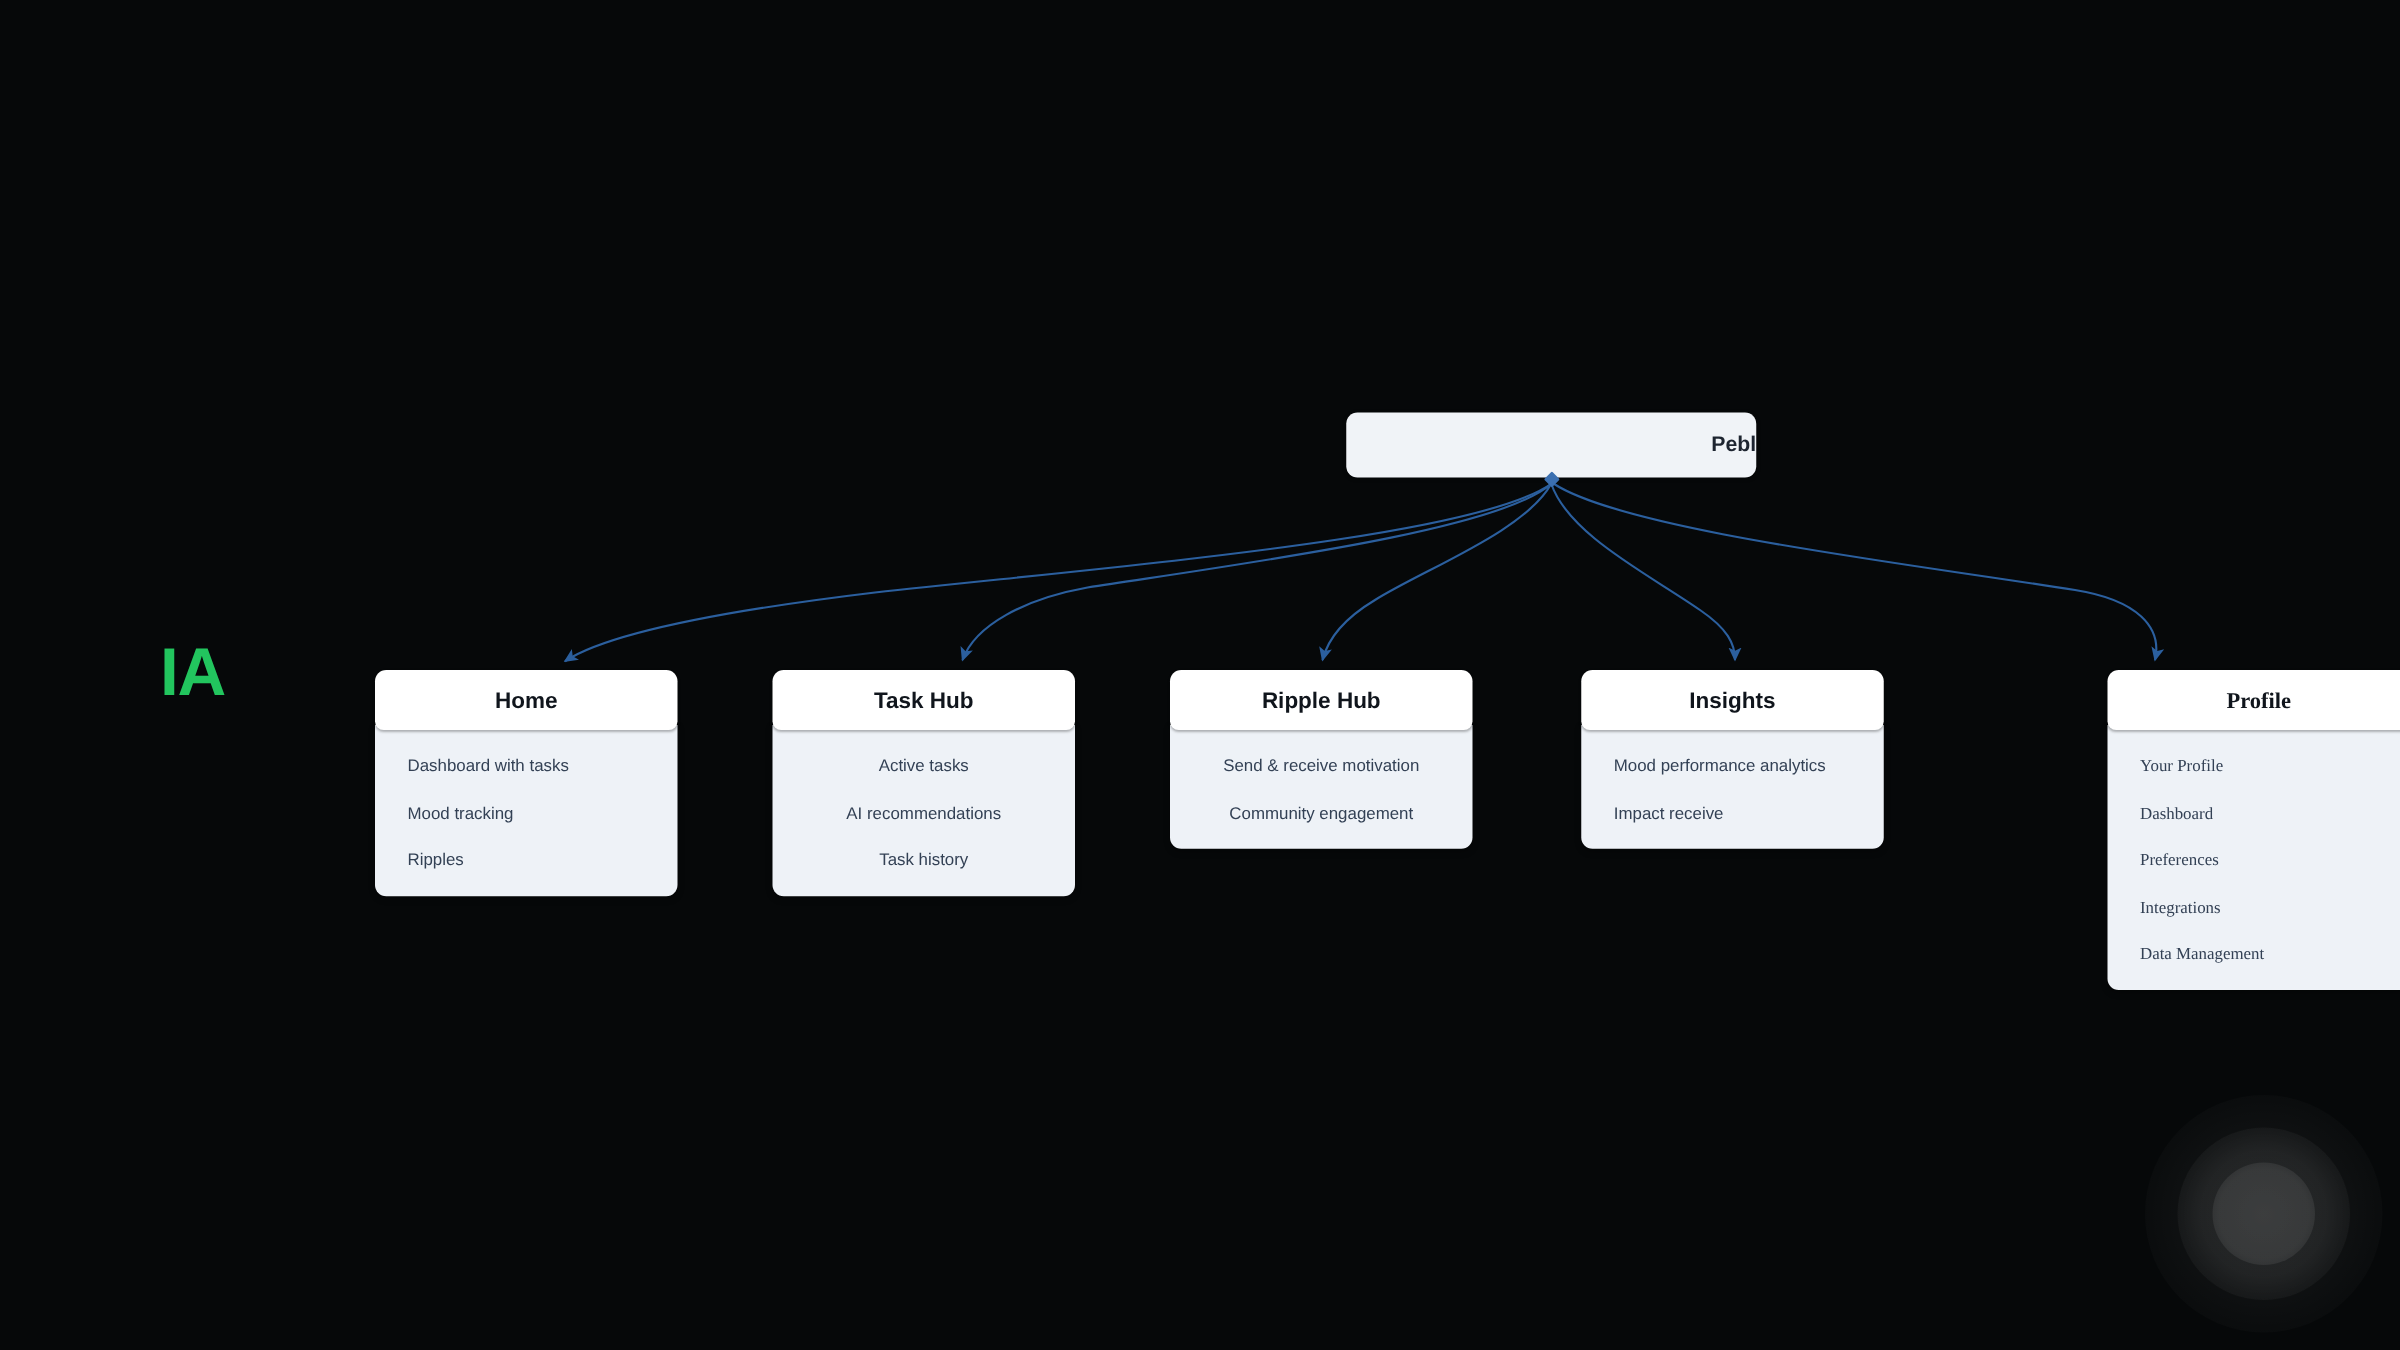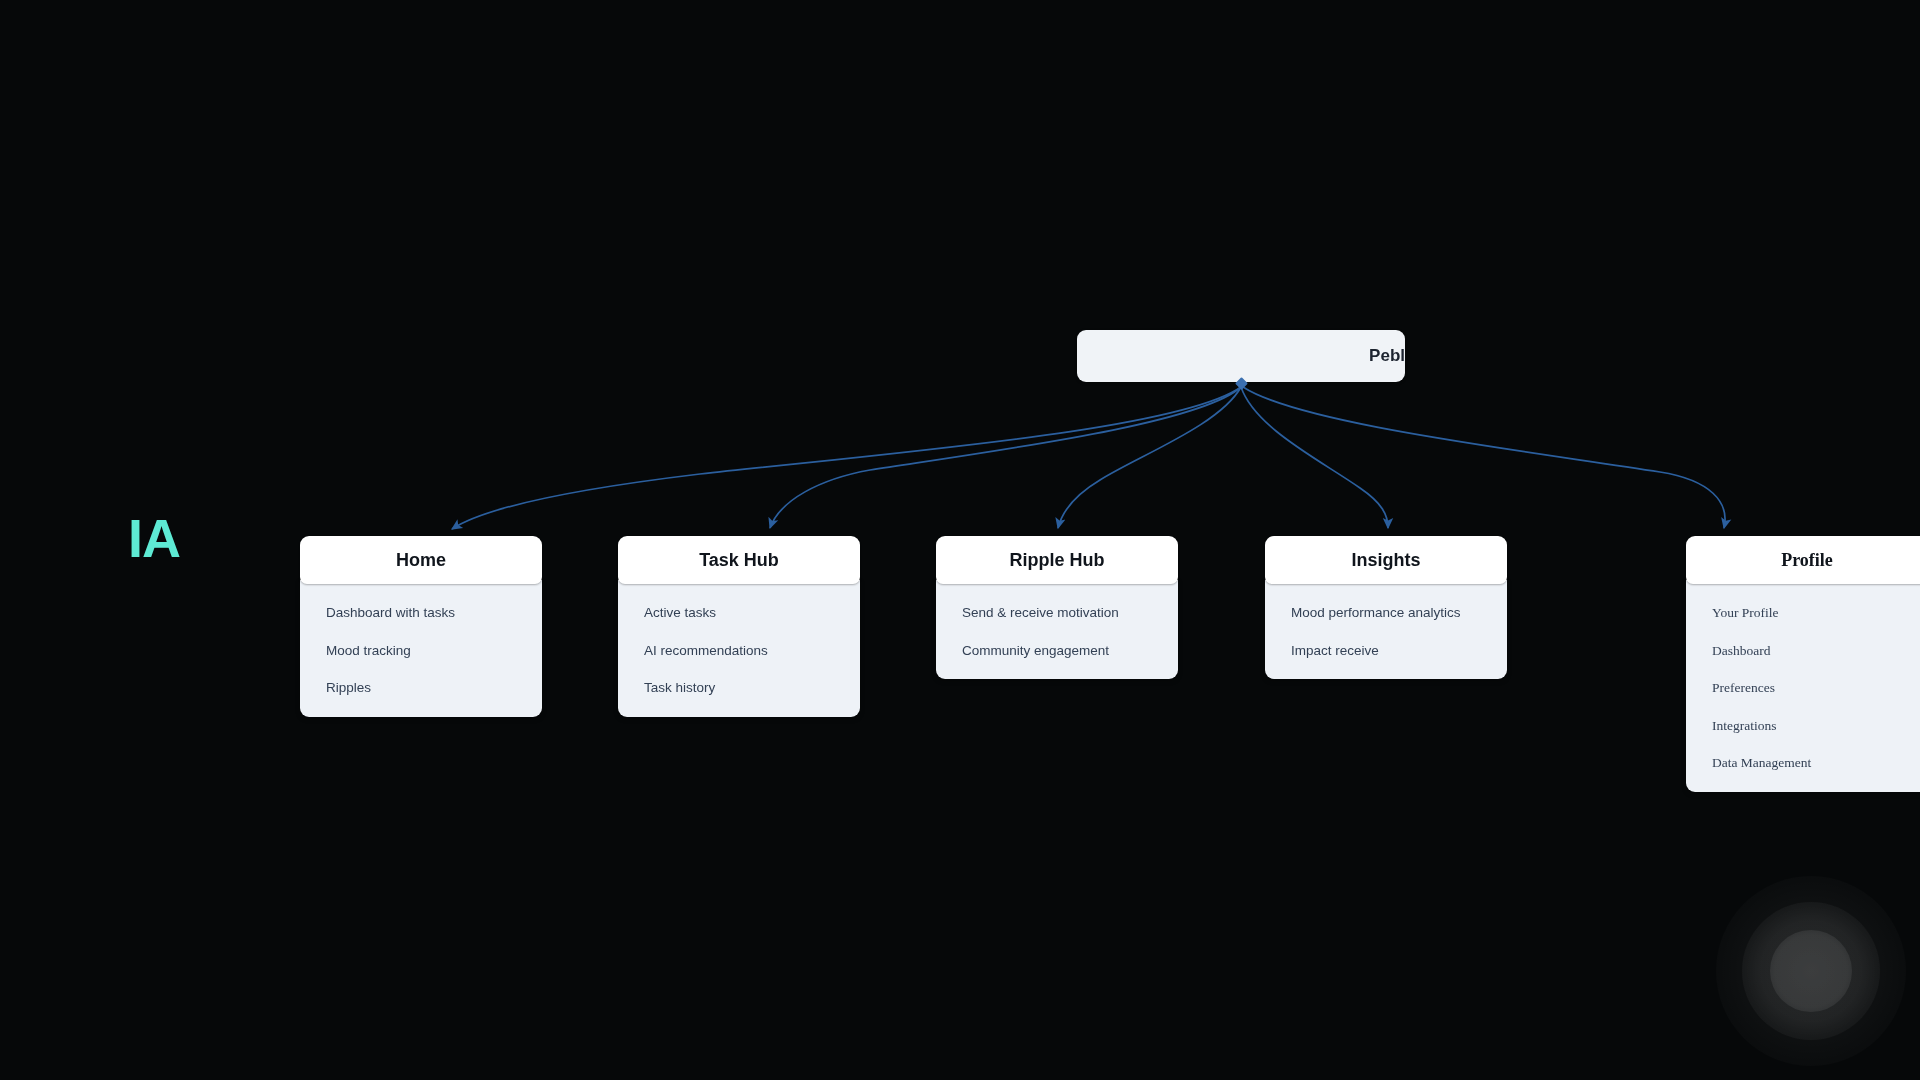--- a/index.html
+++ b/index.html
@@ -28,21 +28,21 @@
   .orb-i{left:1770px;top:930px;width:82px;height:82px;
          background:radial-gradient(circle at 50% 50%,
             rgba(255,255,255,0.105) 0%,
             rgba(255,255,255,0.095) 62%,
             rgba(255,255,255,0.03) 88%,
             rgba(255,255,255,0) 100%);}
 
   
   .ia-label{
     position:absolute;left:128px;top:511px;
-    color:#5eead4;font-size:54px;font-weight:bold;
+    color:#22c55e;font-size:54px;font-weight:bold;
     letter-spacing:-1px;line-height:1;
   }
 
   
   #edges{position:absolute;left:0;top:0;width:1920px;height:1080px;}
 
   
   .root-node{
     position:absolute;left:1077px;top:330px;width:328px;height:52px;
     background:#f0f3f7;border-radius:9px;
@@ -111,32 +111,32 @@
     <div class="card-head">
       <span class="card-title">Home</span>
     </div>
     <div class="card-body">
       <div class="card-item">Dashboard with tasks</div>
       <div class="card-item">Mood tracking</div>
       <div class="card-item">Ripples</div>
     </div>
   </div>
 
-  <div class="card" style="left:618px;top:536px;width:242px;">
+  <div class="card" style="left:618px;top:536px;width:242px;text-align:center;">
     <div class="card-head">
       <span class="card-title">Task Hub</span>
     </div>
     <div class="card-body">
       <div class="card-item">Active tasks</div>
       <div class="card-item">AI recommendations</div>
       <div class="card-item">Task history</div>
     </div>
   </div>
 
-  <div class="card" style="left:936px;top:536px;width:242px;">
+  <div class="card" style="left:936px;top:536px;width:242px;text-align:center;">
     <div class="card-head">
       <span class="card-title">Ripple Hub</span>
     </div>
     <div class="card-body">
       <div class="card-item">Send &amp; receive motivation</div>
       <div class="card-item">Community engagement</div>
     </div>
   </div>
 
   <div class="card" style="left:1265px;top:536px;width:242px;">

